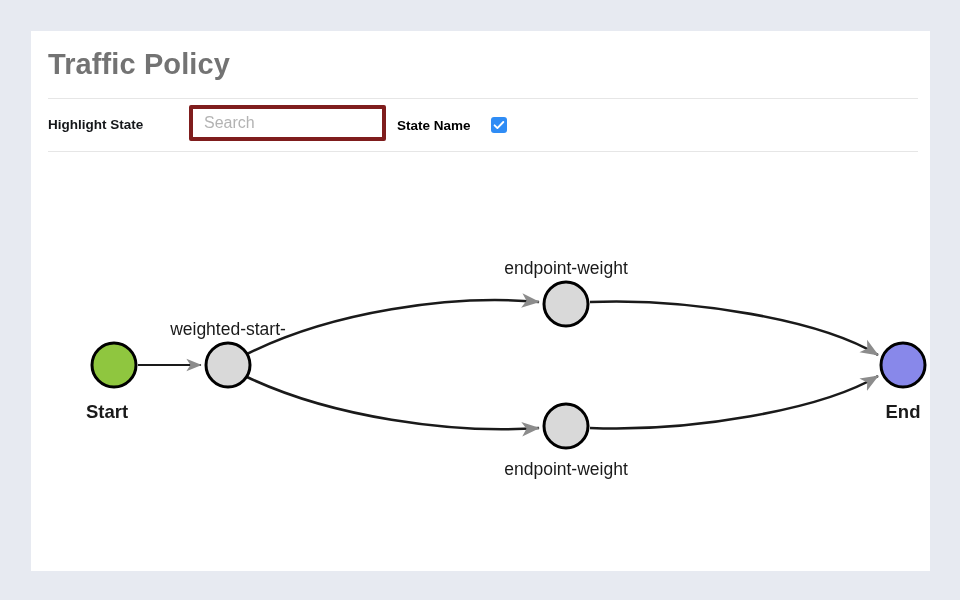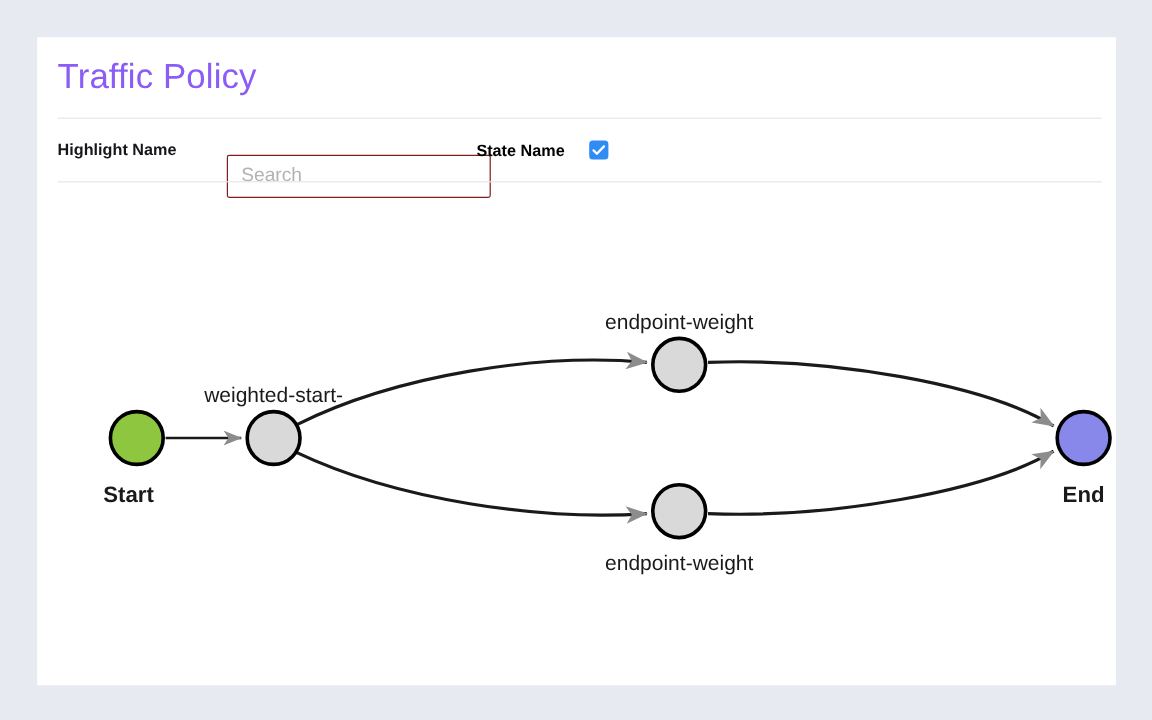--- a/index.html
+++ b/index.html
@@ -31,22 +31,22 @@
     background: #ffffff;
     box-sizing: border-box;
   }
 
   
   .page-title {
     position: absolute;
     left: 17px;
     top: 19px;
     font-size: 29px;
-    font-weight: 400;
-    color: #8b5cf6;
+    font-weight: 700;
+    color: #737373;
     letter-spacing: 0.1px;
     line-height: 1;
     white-space: nowrap;
   }
 
   
   .divider {
     position: absolute;
     left: 17px;
     width: 870px;
@@ -71,32 +71,31 @@
     font-size: 13.5px;
     font-weight: bold;
     color: #15171a;
     white-space: nowrap;
   }
 
   .search-input {
     position: absolute;
     left: 141px;
     top: 6px;
-    width: 220px;
+    width: 197px;
     height: 36px;
     box-sizing: border-box;
-    border: 1px solid #7f1d1d;
+    border: 4px solid #7f1d1d;
     border-radius: 2px;
     background: #ffffff;
     padding: 0 11px;
     font-family: "Liberation Sans", sans-serif;
     font-size: 16px;
     color: #333;
     outline: none;
-    margin-top: 24px;
   }
   .search-input::placeholder {
     color: #b3b3b3;
     font-size: 16px;
   }
 
   .statename-label {
     position: absolute;
     left: 349px;
     top: 19px;
@@ -151,21 +150,21 @@
 <body>
 
 <div id="app">
   <div class="card">
 
     <div class="page-title">Traffic Policy</div>
 
     <div class="divider top"></div>
 
     <div class="toolbar">
-      <div class="highlight-label">Highlight Name</div>
+      <div class="highlight-label">Highlight State</div>
 
       <input class="search-input" type="text" placeholder="Search" style="">
 
       <div class="statename-label">State Name</div>
 
       <div class="statename-checkbox">
         <svg viewBox="0 0 16 16" xmlns="http://www.w3.org/2000/svg">
           <path d="M3.6 8.3 L6.4 11.1 L12.3 5.0" fill="none" stroke="#ffffff" stroke-width="1.9" stroke-linecap="round" stroke-linejoin="round"></path>
         </svg>
       </div>

